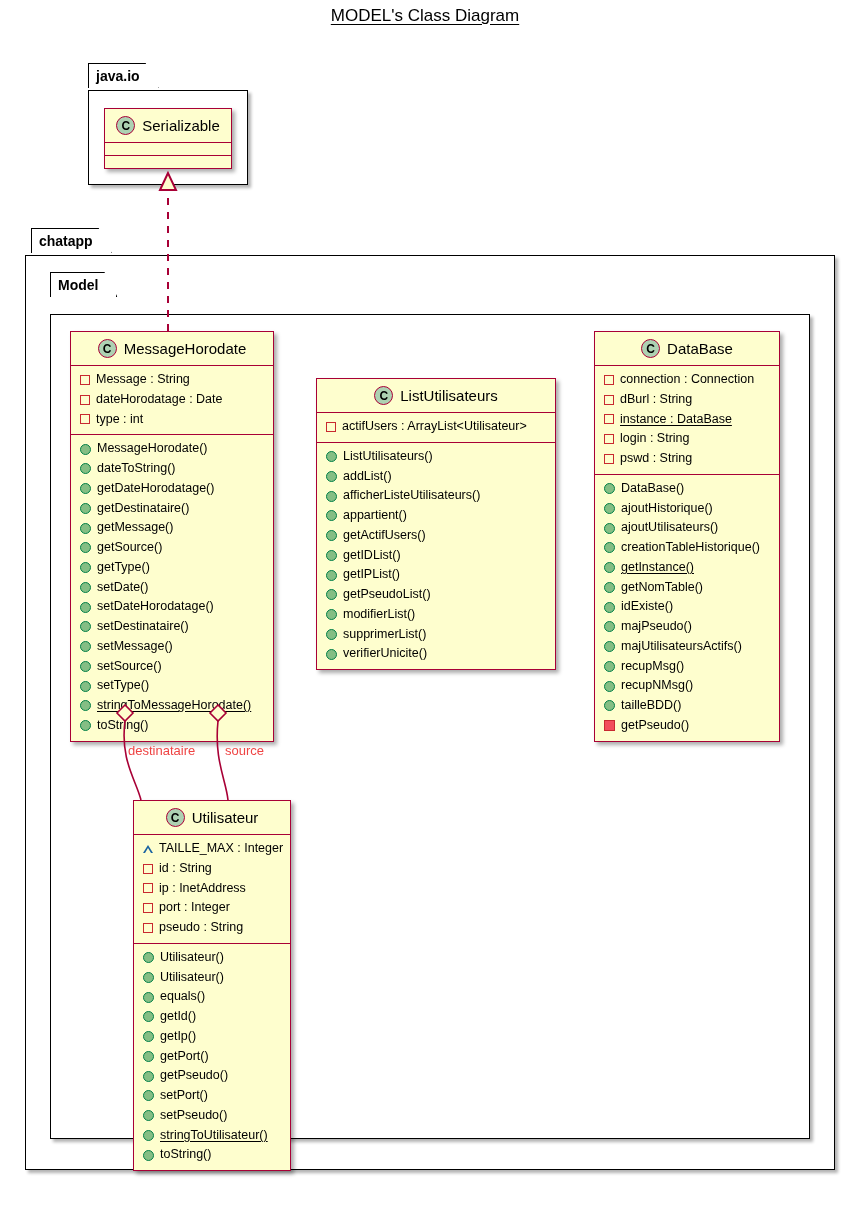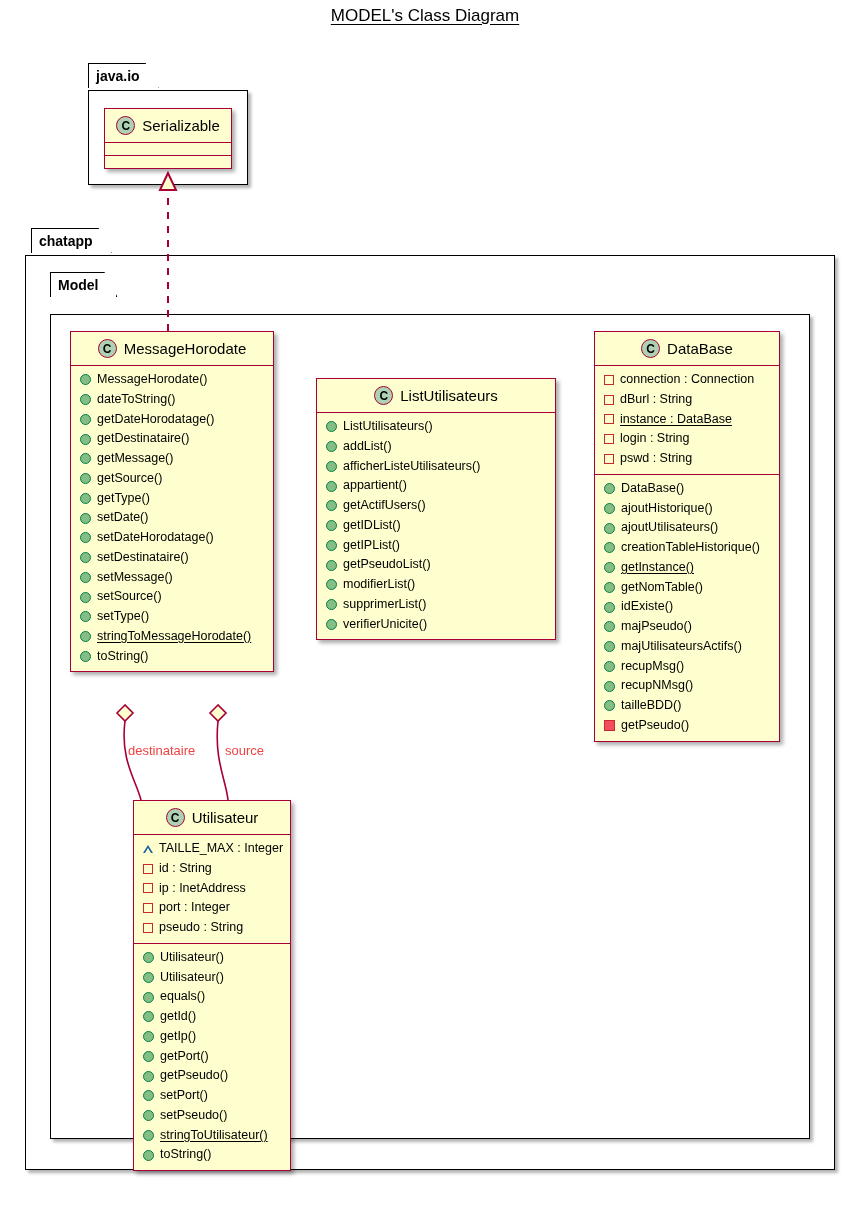--- a/index.html
+++ b/index.html
@@ -196,20 +196,34 @@
 <div class="package-tab" style="left:50px; top:272px;">Model</div>
 <div class="package" style="left:50px; top:314px; width:760px; height:825px;"></div>
 
 <div class="uml-class" style="left:70px; top:331px; width:204px;">
   <div class="class-header">
     <span class="class-icon">C</span>
     <span class="class-name">MessageHorodate</span>
   </div>
   <div class="compartment">
     <div class="member">
+        <span class="vis vis-private-field"></span>
+        <span class="label">Message : String</span>
+      </div>
+    <div class="member">
+        <span class="vis vis-private-field"></span>
+        <span class="label">dateHorodatage : Date</span>
+      </div>
+    <div class="member">
+        <span class="vis vis-private-field"></span>
+        <span class="label">type : int</span>
+      </div>
+  </div>
+  <div class="compartment">
+    <div class="member">
         <span class="vis vis-public-method"></span>
         <span class="label">MessageHorodate()</span>
       </div>
     <div class="member">
         <span class="vis vis-public-method"></span>
         <span class="label">dateToString()</span>
       </div>
     <div class="member">
         <span class="vis vis-public-method"></span>
         <span class="label">getDateHorodatage()</span>
@@ -262,20 +276,26 @@
         <span class="vis vis-public-method"></span>
         <span class="label">toString()</span>
       </div>
   </div>
 </div>
 
 <div class="uml-class" style="left:316px; top:378px; width:240px;">
   <div class="class-header">
     <span class="class-icon">C</span>
     <span class="class-name">ListUtilisateurs</span>
+  </div>
+  <div class="compartment">
+    <div class="member">
+        <span class="vis vis-private-field"></span>
+        <span class="label">actifUsers : ArrayList&lt;Utilisateur&gt;</span>
+      </div>
   </div>
   <div class="compartment">
     <div class="member">
         <span class="vis vis-public-method"></span>
         <span class="label">ListUtilisateurs()</span>
       </div>
     <div class="member">
         <span class="vis vis-public-method"></span>
         <span class="label">addList()</span>
       </div>

